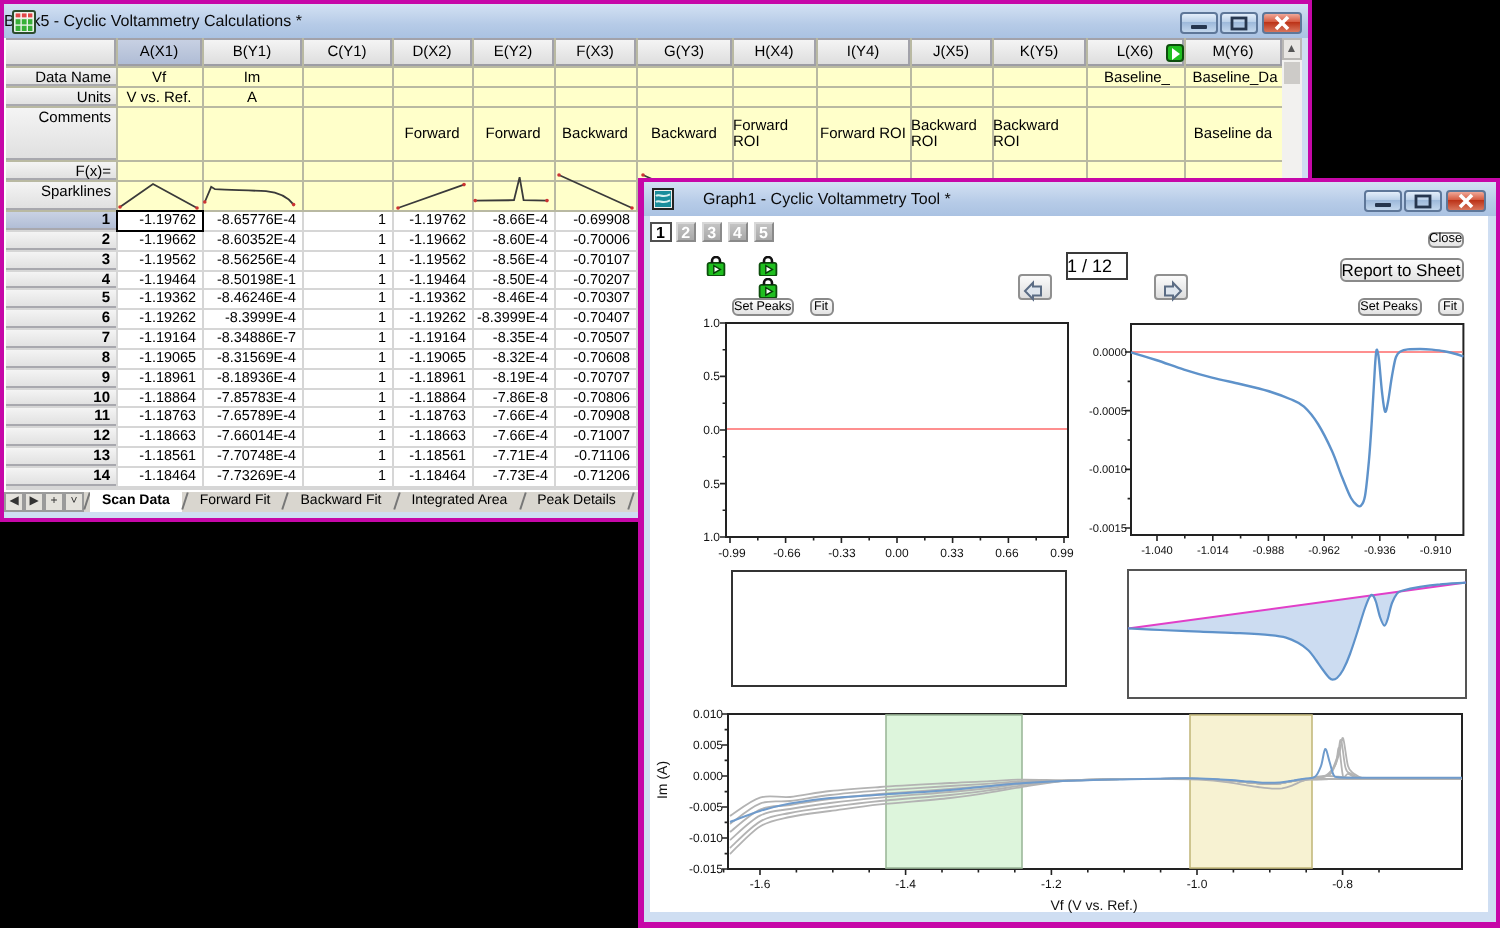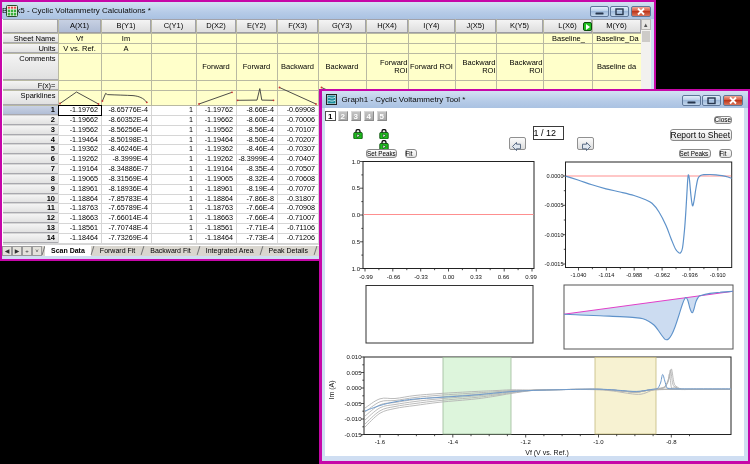--- a/index.html
+++ b/index.html
@@ -21,34 +21,34 @@
  box-shadow:inset 0 -1px 0 #9d9da4, inset -1px 0 0 #a2a2aa, inset 0 1px 0 #a2a2aa;position:relative}
 .ch.sel{background:linear-gradient(#c9d2e4,#aebbd4);font-weight:normal}
 .rl{background:linear-gradient(#f4f4f4,#dfdfdf);font-size:7.5px;text-align:right;padding-right:2px;
  line-height:9.5px;color:#000;box-shadow:inset 0 -1px 0 #a8a8ae}
 .rl.top{line-height:9px}
 .rn{background:linear-gradient(#f4f4f4,#dfdfdf);font-size:7.5px;font-weight:bold;text-align:right;
  padding-right:2.5px;line-height:8.8px;color:#000;box-shadow:inset 0 -1px 0 #a8a8ae}
 .rn.sel{background:linear-gradient(#c9d2e4,#aebbd4)}
 .yc{background:#ffffca;font-size:7.5px;text-align:center;line-height:9.5px;color:#000}
 .yc.lft{text-align:center;padding-left:2px}
-.yc.cm{line-height:8.5px;display:flex;align-items:center;justify-content:center;text-align:right}
+.yc.cm{line-height:8.5px;display:flex;align-items:center;justify-content:center;text-align:left}
 .dc{background:#fff;font-size:7.2px;text-align:right;padding-right:2.5px;line-height:8.8px;color:#000}
 .hlock{position:absolute;right:0px;top:2.5px;width:9px;height:9.5px;
  background:#1fbf1f;border:1px solid #0c4d0c;border-radius:2px}
 .hlock:before{content:"";position:absolute;left:2px;top:1.5px;border:3px solid transparent;
  border-left:4px solid #fff}
 
 .gtab{position:absolute;width:10.5px;height:10.5px;font-size:8px;font-weight:bold;text-align:center;
  line-height:10.5px;z-index:14}
 .gt1{background:#fff;border:1px solid #505050;color:#000}
 .gtn{background:linear-gradient(#c3c3c3,#a9a9a9);border:1px solid #8a8a8a;
  border-top-color:#d8d8d8;border-left-color:#d8d8d8;color:#fff}
 .btn{position:absolute;background:linear-gradient(#fdfdfd,#e3e3e3);border:1px solid #8a8a8a;border-radius:3px;
- font-size:7px;color:#000;text-align:left;z-index:14;white-space:nowrap}
+ font-size:7px;color:#000;text-align:center;z-index:14;white-space:nowrap}
 .lock{z-index:14}
 .nav{position:absolute;border:1px solid #909090;border-radius:2px;background:linear-gradient(#fbfbfb,#dedede);
  z-index:14;text-align:center}
 
 #btabs{position:absolute;left:2px;top:245.5px;width:648.5px;height:10.5px;background:#d9d6cf;
  font-size:7px;line-height:10px;z-index:4;white-space:nowrap;color:#000}
 .sbtn{display:inline-block;width:10px;height:10px;background:#e4e2dc;border:1px solid #9a9a9a;
  font-size:6px;text-align:center;line-height:8px;vertical-align:top;color:#333}
 .stab{display:inline-block;padding:0 6px;height:10.5px;vertical-align:top;position:relative}
 .stab.on{background:#fff;font-weight:bold}
@@ -92,21 +92,21 @@
 <div class="ch">D(X2)</div>
 <div class="ch">E(Y2)</div>
 <div class="ch">F(X3)</div>
 <div class="ch">G(Y3)</div>
 <div class="ch">H(X4)</div>
 <div class="ch">I(Y4)</div>
 <div class="ch">J(X5)</div>
 <div class="ch">K(Y5)</div>
 <div class="ch">L(X6)<span class="hlock"></span></div>
 <div class="ch">M(Y6)</div>
-<div class="rl">Sheet Name</div>
+<div class="rl">Data Name</div>
 <div class="yc">Vf</div>
 <div class="yc">Im</div>
 <div class="yc"></div>
 <div class="yc"></div>
 <div class="yc"></div>
 <div class="yc"></div>
 <div class="yc"></div>
 <div class="yc"></div>
 <div class="yc"></div>
 <div class="yc"></div>
@@ -294,21 +294,21 @@
 <div class="dc"></div>
 <div class="dc"></div>
 <div class="dc"></div>
 <div class="dc"></div>
 <div class="rn">10</div>
 <div class="dc">-1.18864</div>
 <div class="dc">-7.85783E-4</div>
 <div class="dc">1</div>
 <div class="dc">-1.18864</div>
 <div class="dc">-7.86E-8</div>
-<div class="dc">-0.31807</div>
+<div class="dc">-0.70806</div>
 <div class="dc"></div>
 <div class="dc"></div>
 <div class="dc"></div>
 <div class="dc"></div>
 <div class="dc"></div>
 <div class="dc"></div>
 <div class="dc"></div>
 <div class="rn">11</div>
 <div class="dc">-1.18763</div>
 <div class="dc">-7.65789E-4</div>
@@ -406,21 +406,21 @@
 </div>
 
 <div class="win" style="left:319px;top:88.5px;width:431px;height:375.5px;z-index:10"></div>
 <div class="abs" style="left:321.5px;top:91px;width:426.5px;height:370px;background:#cfdef2;z-index:11"></div>
 <div class="tbar" style="left:321.5px;top:91px;width:426.5px;height:17px;z-index:12">
   <svg class="abs" style="left:4px;top:3px" width="11" height="11" viewBox="0 0 11 11">
       <rect x="0.5" y="0.5" width="10" height="10" fill="#efefef" stroke="#222"></rect>
       <rect x="1.5" y="1.5" width="8" height="8" fill="#1a8d9c"></rect>
       <path d="M2,4 C3.5,2.5 5,5.5 9,3.2 M2,7 C3.5,5.5 5,8.5 9,6.2" stroke="#d8f0f0" stroke-width="1" fill="none"></path>
     </svg>
-  <span style="margin-left:20px">Graph1 - Cyclic Voltammetry Tool *</span>
+  <span style="margin-left:30px">Graph1 - Cyclic Voltammetry Tool *</span>
 </div>
 <div class="abs" style="left:680px;top:95px;z-index:13">
 <span class="wb"><svg width="19" height="11" viewBox="0 0 19 11">
         <rect x="5.5" y="6.5" width="8" height="2" rx="0.5" fill="#26364e"></rect>
       </svg></span><span class="wb"><svg width="19" height="11" viewBox="0 0 19 11">
         <rect x="6" y="3" width="7" height="5.5" fill="none" stroke="#26364e" stroke-width="1.4"></rect>
       </svg></span><span class="wb cls"><svg width="20" height="11" viewBox="0 0 20 11">
         <path d="M7,2.5 L13,8.5 M13,2.5 L7,8.5" stroke="#fff" stroke-width="1.8"></path>
       </svg></span>
 </div>

